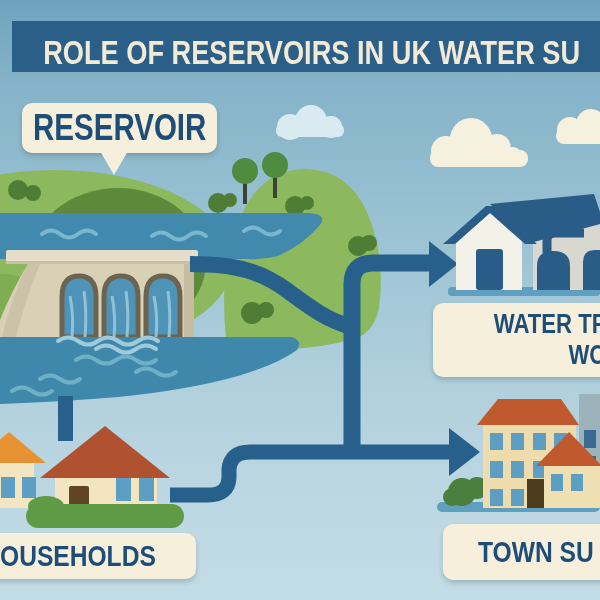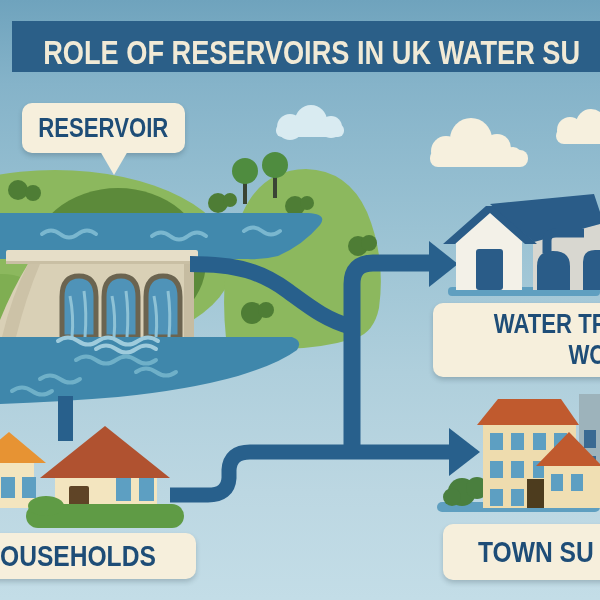--- a/index.html
+++ b/index.html
@@ -13,21 +13,21 @@
              display:flex;align-items:flex-end;justify-content:center;overflow:visible;}
   .title-bar span{white-space:nowrap;font-weight:bold;font-size:34px;color:#F1EAD6;
                   transform:scaleX(0.8);transform-origin:center;letter-spacing:0px;}
 
   
   .label-box{position:absolute;background:#F6EFDC;border-radius:10px;
              box-shadow:0 3px 5px rgba(30,50,60,.22);display:flex;align-items:center;
              color:#1E4D77;font-weight:bold;}
   .label-box .txt{white-space:nowrap;transform:scaleX(0.82);}
 
-  .reservoir-box{left:22px;top:103px;width:163px;height:50px;justify-content:center;font-size:27px;}
+  .reservoir-box{left:22px;top:103px;width:195px;height:50px;justify-content:center;font-size:36px;}
   .reservoir-box .txt{transform-origin:center;}
   .reservoir-tail{position:absolute;left:100px;top:151px;width:0;height:0;
                   border-left:14px solid transparent;border-right:14px solid transparent;
                   border-top:24px solid #F6EFDC;}
 
   .wtw-box{left:433px;top:303px;width:205px;height:74px;flex-direction:column;
            justify-content:center;align-items:flex-end;padding-right:38px;box-sizing:content-box;
            font-size:27px;line-height:1.15;}
   .wtw-box .txt{transform-origin:right center;}
 

